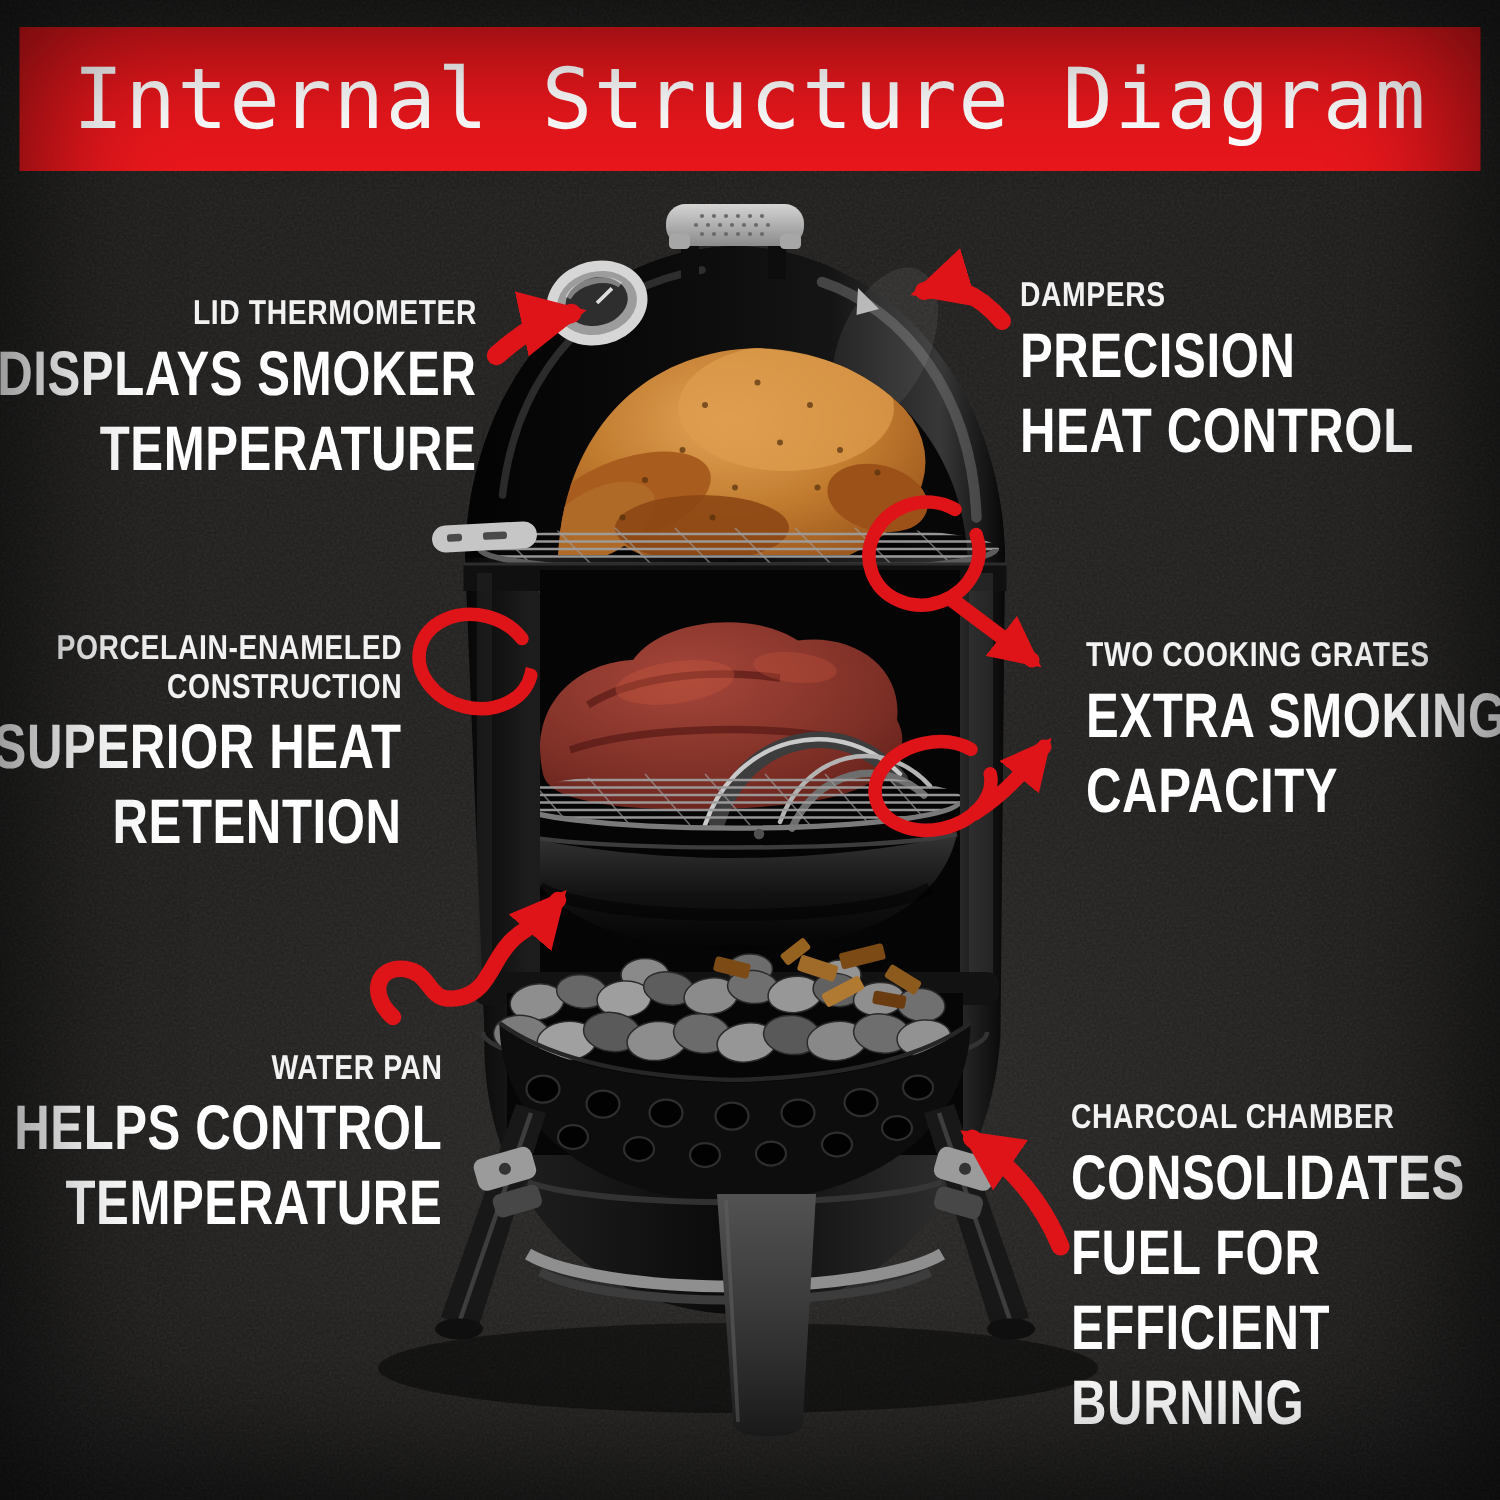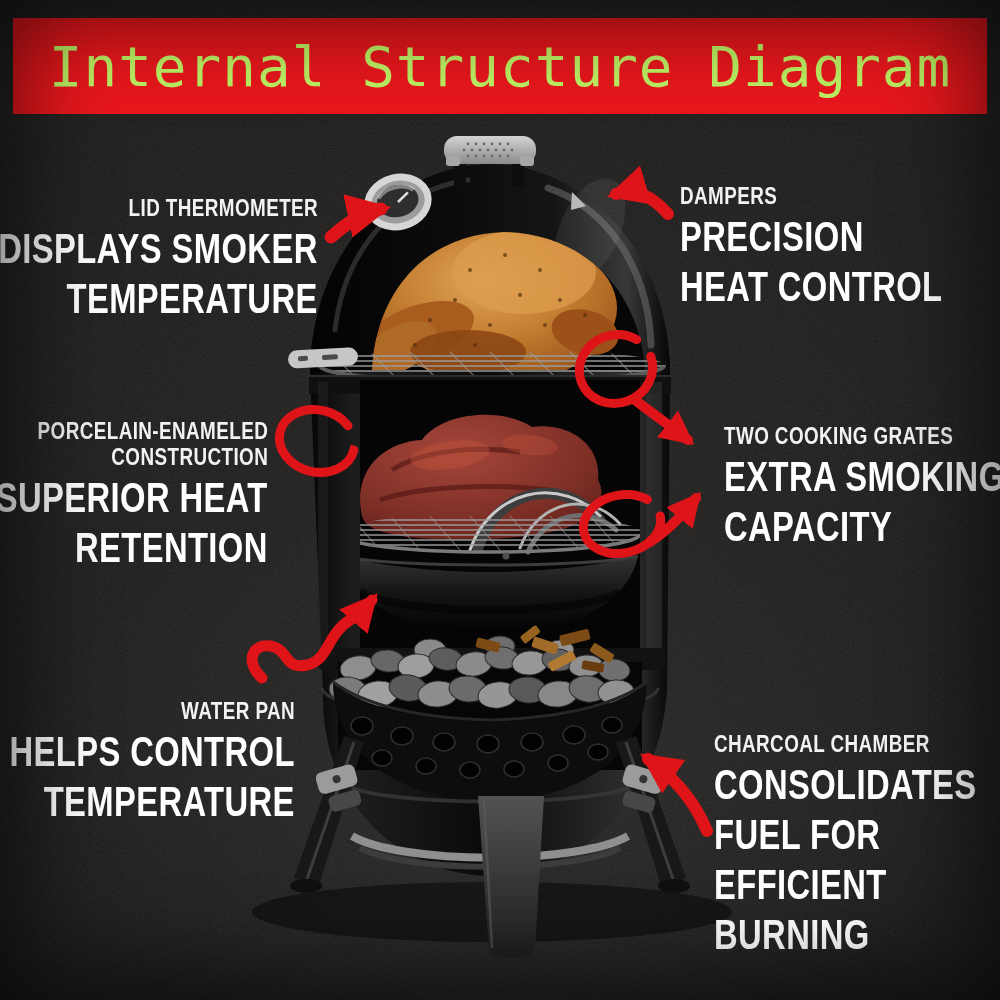--- a/index.html
+++ b/index.html
@@ -11,21 +11,21 @@
     font-family:"Liberation Sans", sans-serif;
   }
   .vignette{position:absolute;inset:0;box-shadow:inset 0 0 90px 18px rgba(0,0,0,.6);pointer-events:none;}
 
   .banner{
     position:absolute;left:13px;top:18px;width:974px;height:96px;
     background:#e8171c;display:flex;align-items:center;justify-content:center;
   }
   .banner .title{
     font-family:"DejaVu Sans Mono", monospace;
-    font-size:56px;color:#bef264;letter-spacing:1px;white-space:nowrap;
+    font-size:56px;color:#ffffff;letter-spacing:1px;white-space:nowrap;
   }
 
   .callout{position:absolute;color:#fff;}
   .callout.right-al{text-align:right;}
   .callout.left-al{text-align:left;}
   .tag{
     font-weight:700;font-size:23px;line-height:26px;letter-spacing:.5px;white-space:nowrap;
     color:#f2f2f2;
   }
   .heading{

